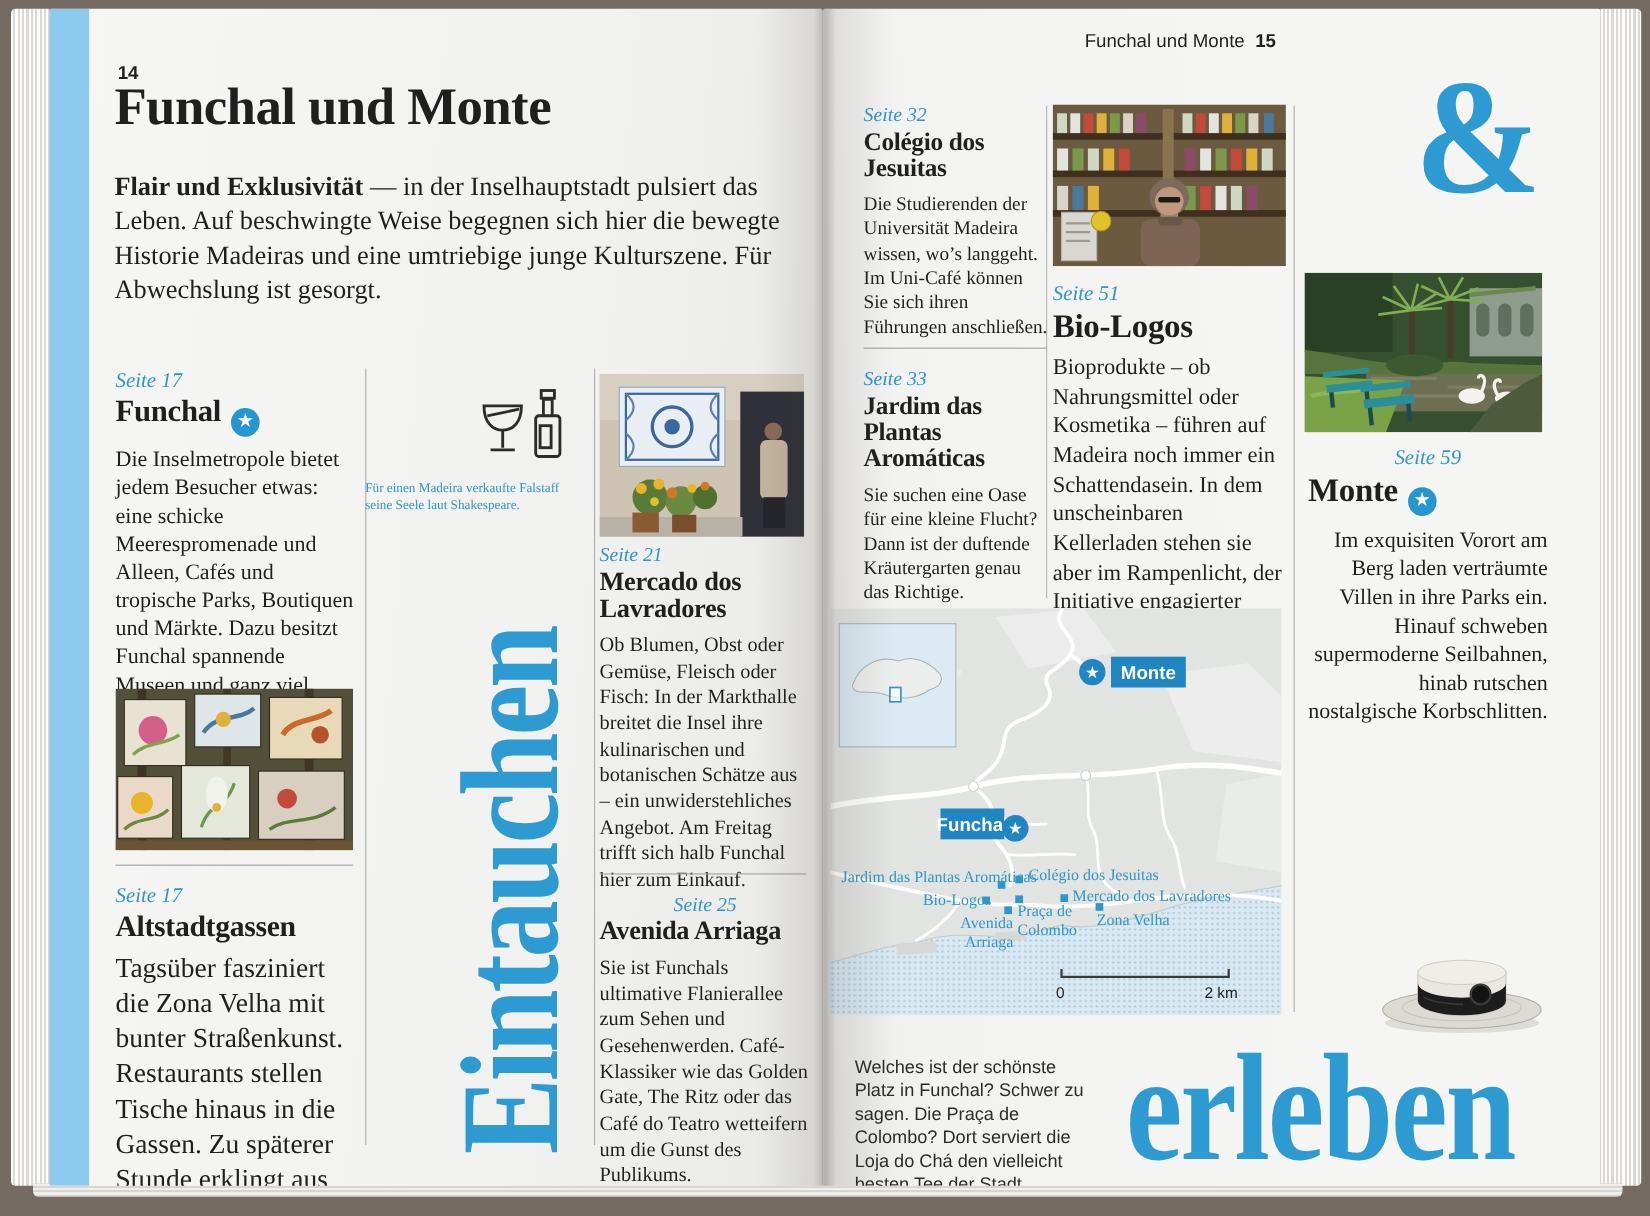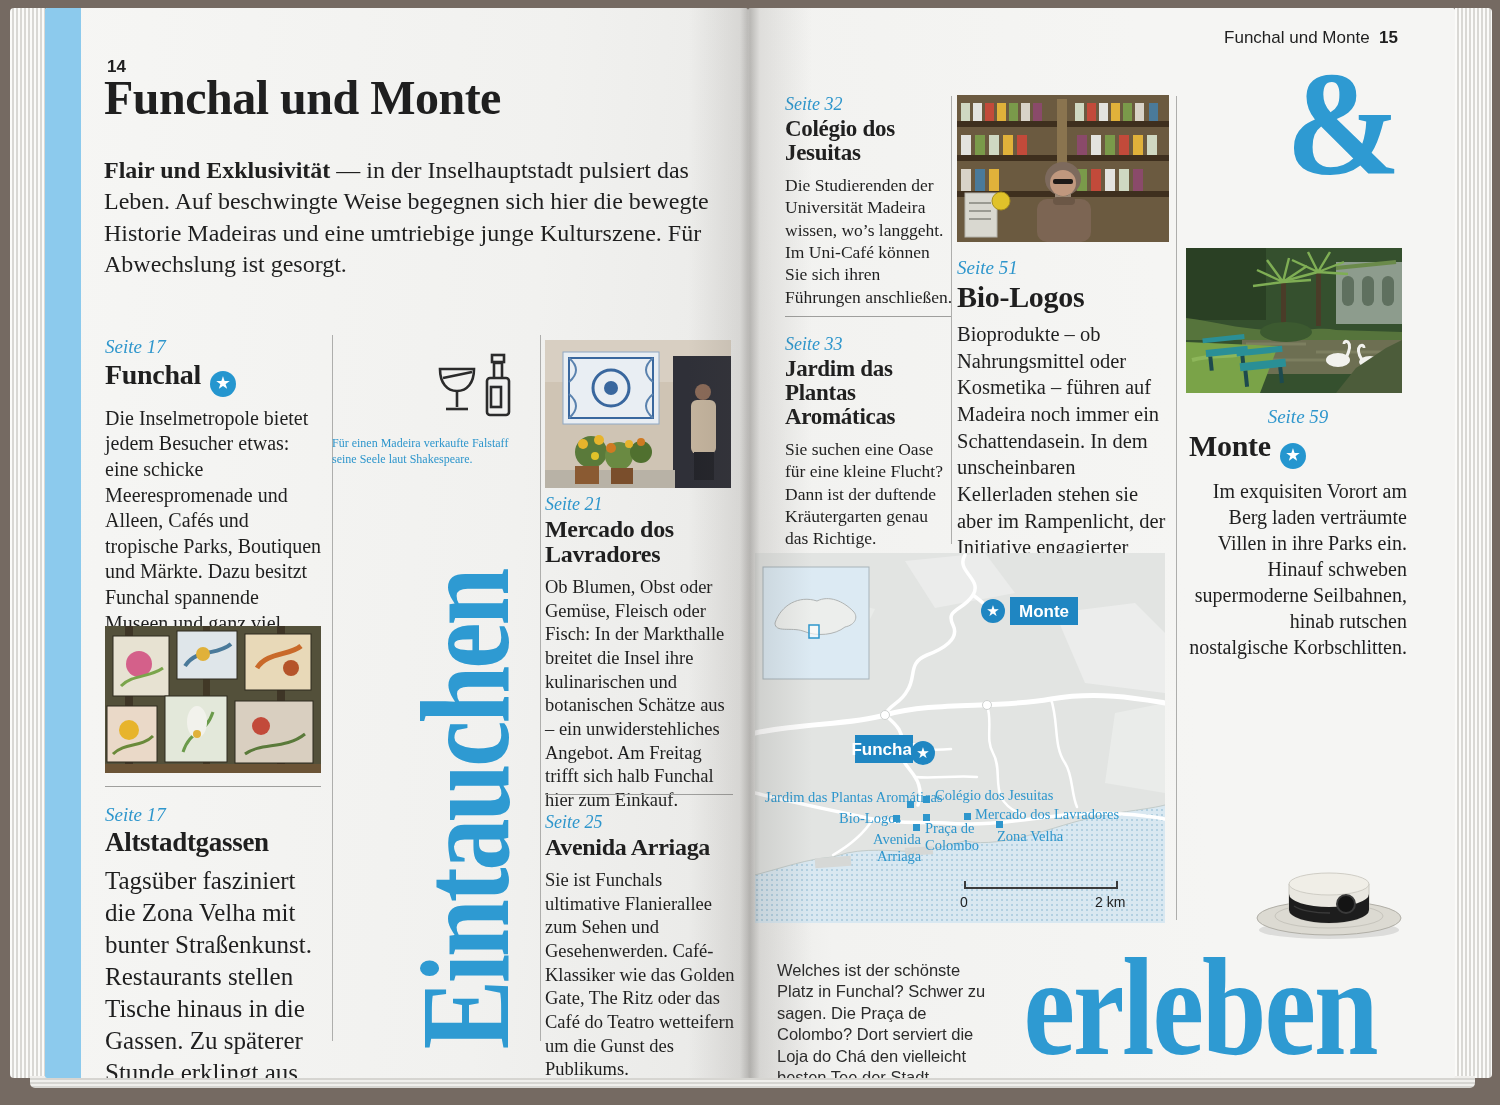--- a/index.html
+++ b/index.html
@@ -138,29 +138,29 @@
 
     <div class="abs" style="left:500px;top:486px;width:192px;">
       <div class="ref" style="font-size:18px;">Seite 21</div>
       <div class="sec-title" style="font-size:24px;">Mercado dos Lavradores</div>
       <div class="body-txt" style="font-size:18.5px;">Ob Blumen, Obst oder Gemüse, Fleisch oder Fisch: In der Markthalle breitet die Insel ihre kulinarischen und botanischen Schätze aus – ein unwiderstehliches Angebot. Am Freitag trifft sich halb Funchal hier zum Einkauf.</div>
     </div>
 
     <div class="hrule" style="left:500px;top:786px;width:188px;"></div>
 
     <div class="abs" style="left:500px;top:804px;width:192px;">
-      <div class="ref" style="font-size:18px;">Seite 25</div>
+      <div class="ref" style="font-size:18px;text-align:center;">Seite 25</div>
       <div class="sec-title" style="font-size:24px;">Avenida Arriaga</div>
       <div class="body-txt" style="font-size:18.5px;">Sie ist Funchals ultimative Flanierallee zum Sehen und Gesehenwerden. Café-Klassiker wie das Golden Gate, The Ritz oder das Café do Teatro wetteifern um die Gunst des Publikums.</div>
     </div>
   </div>
 
   <div class="page page-right">
 
-    <div class="abs sans" style="left:0;top:20px;width:650px;text-align:right;font-size:17px;">
+    <div class="abs sans" style="left:0;top:20px;width:650px;text-align:center;font-size:17px;">
       <span>Funchal und Monte</span>&nbsp;&nbsp;<strong>15</strong>
     </div>
 
     <div class="vrule" style="left:203px;top:88px;height:448px;"></div>
     <div class="vrule" style="left:428px;top:88px;height:824px;"></div>
 
     <div class="abs" style="left:37px;top:86px;width:170px;">
       <div class="ref" style="font-size:18px;">Seite 32</div>
       <div class="sec-title" style="font-size:23px;">Colégio dos Jesuitas</div>
       <div class="body-txt" style="font-size:17.5px;">Die Studierenden der Universität Madeira wissen, wo’s langgeht. Im Uni-Café können Sie sich ihren Führungen anschließen.</div>

